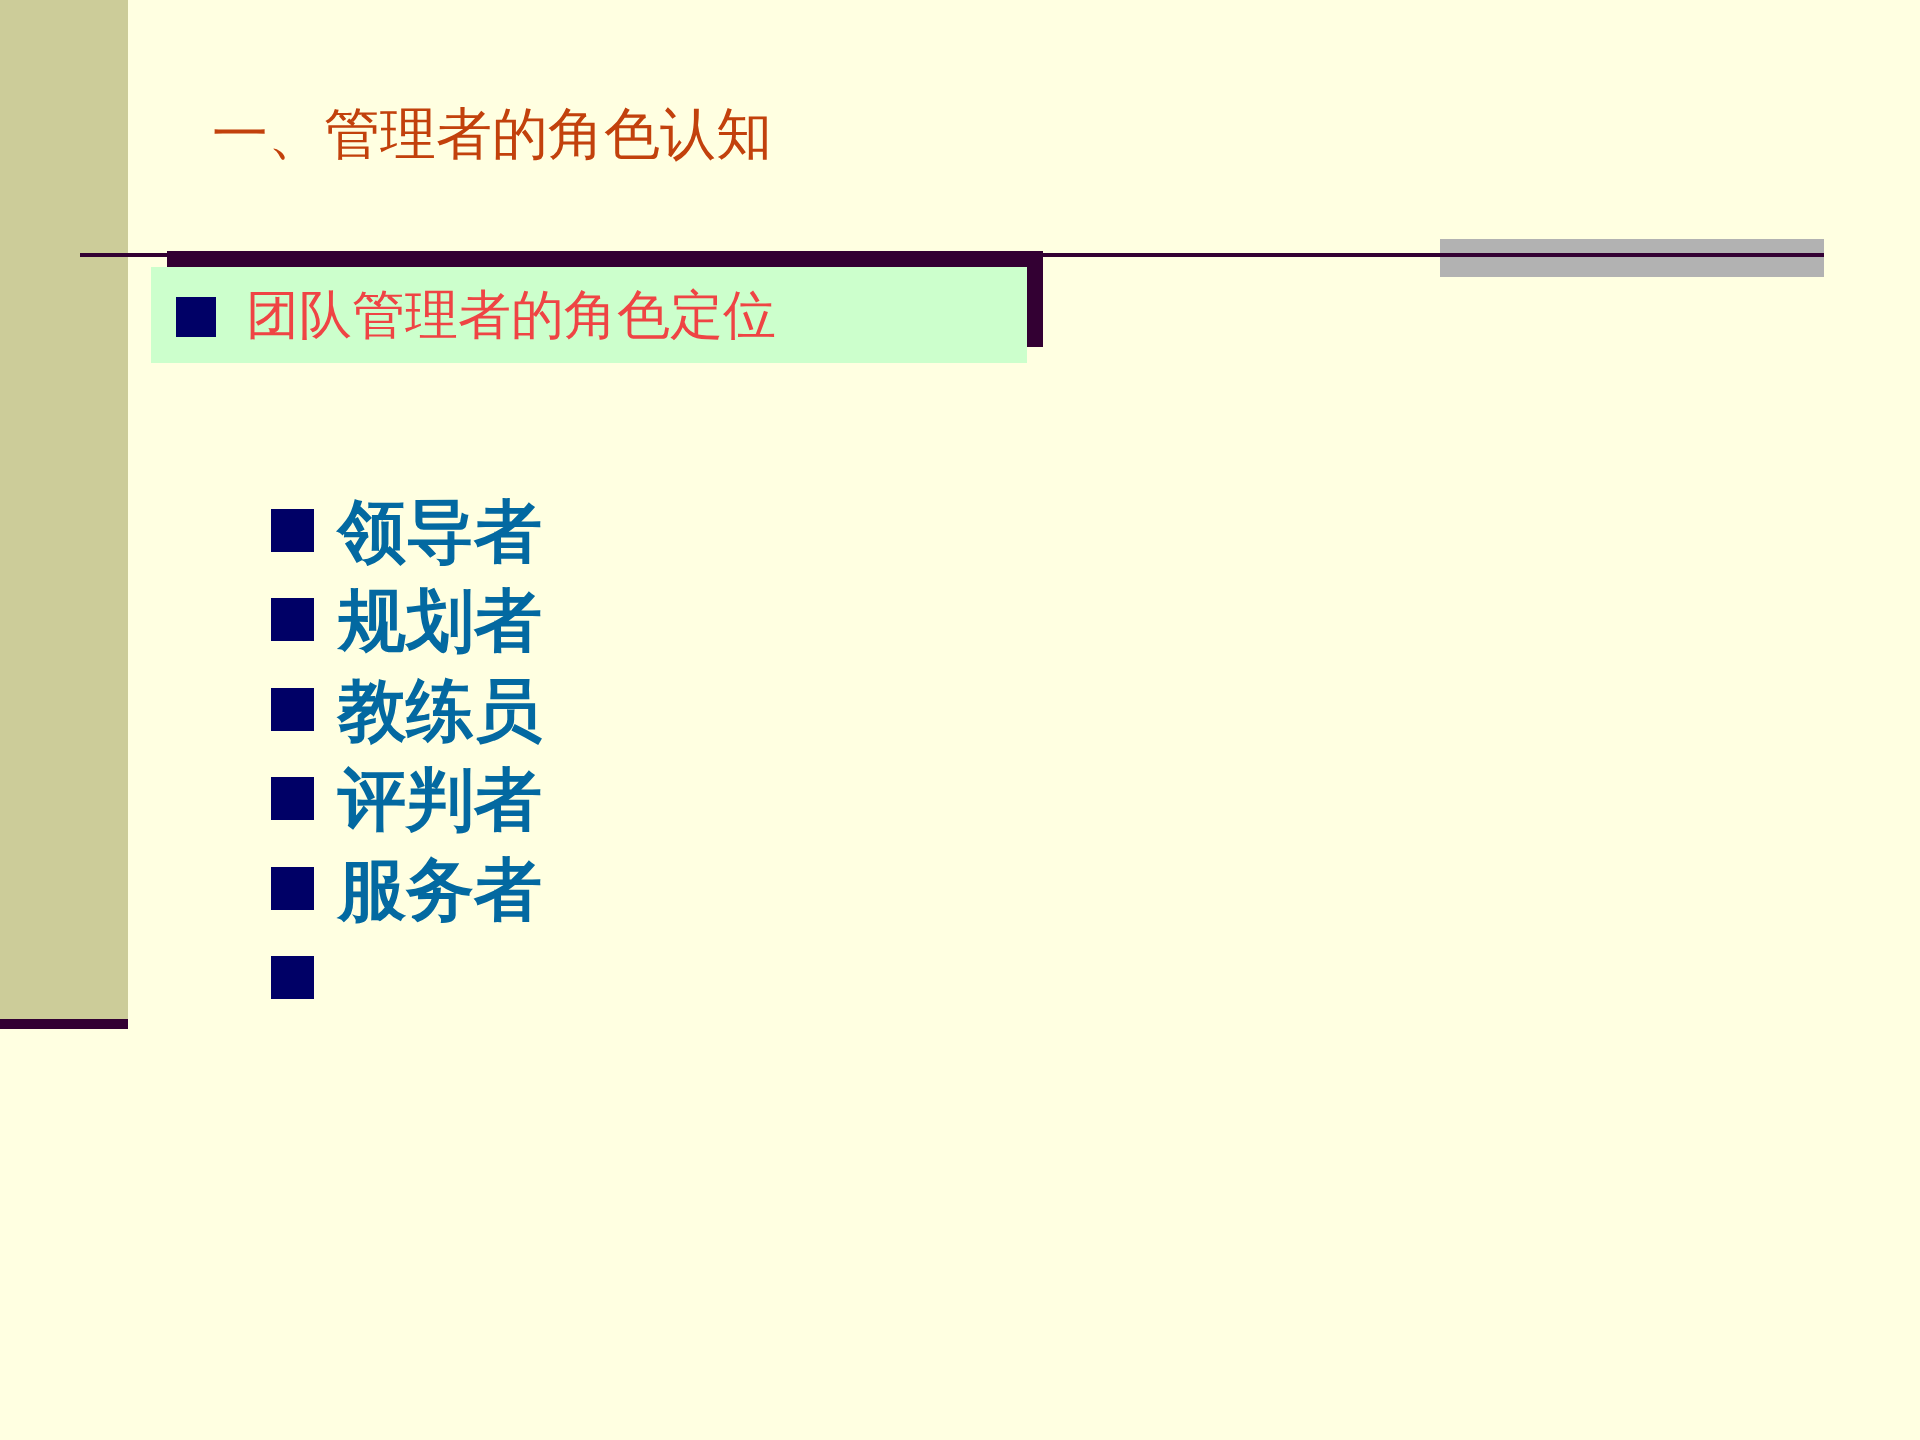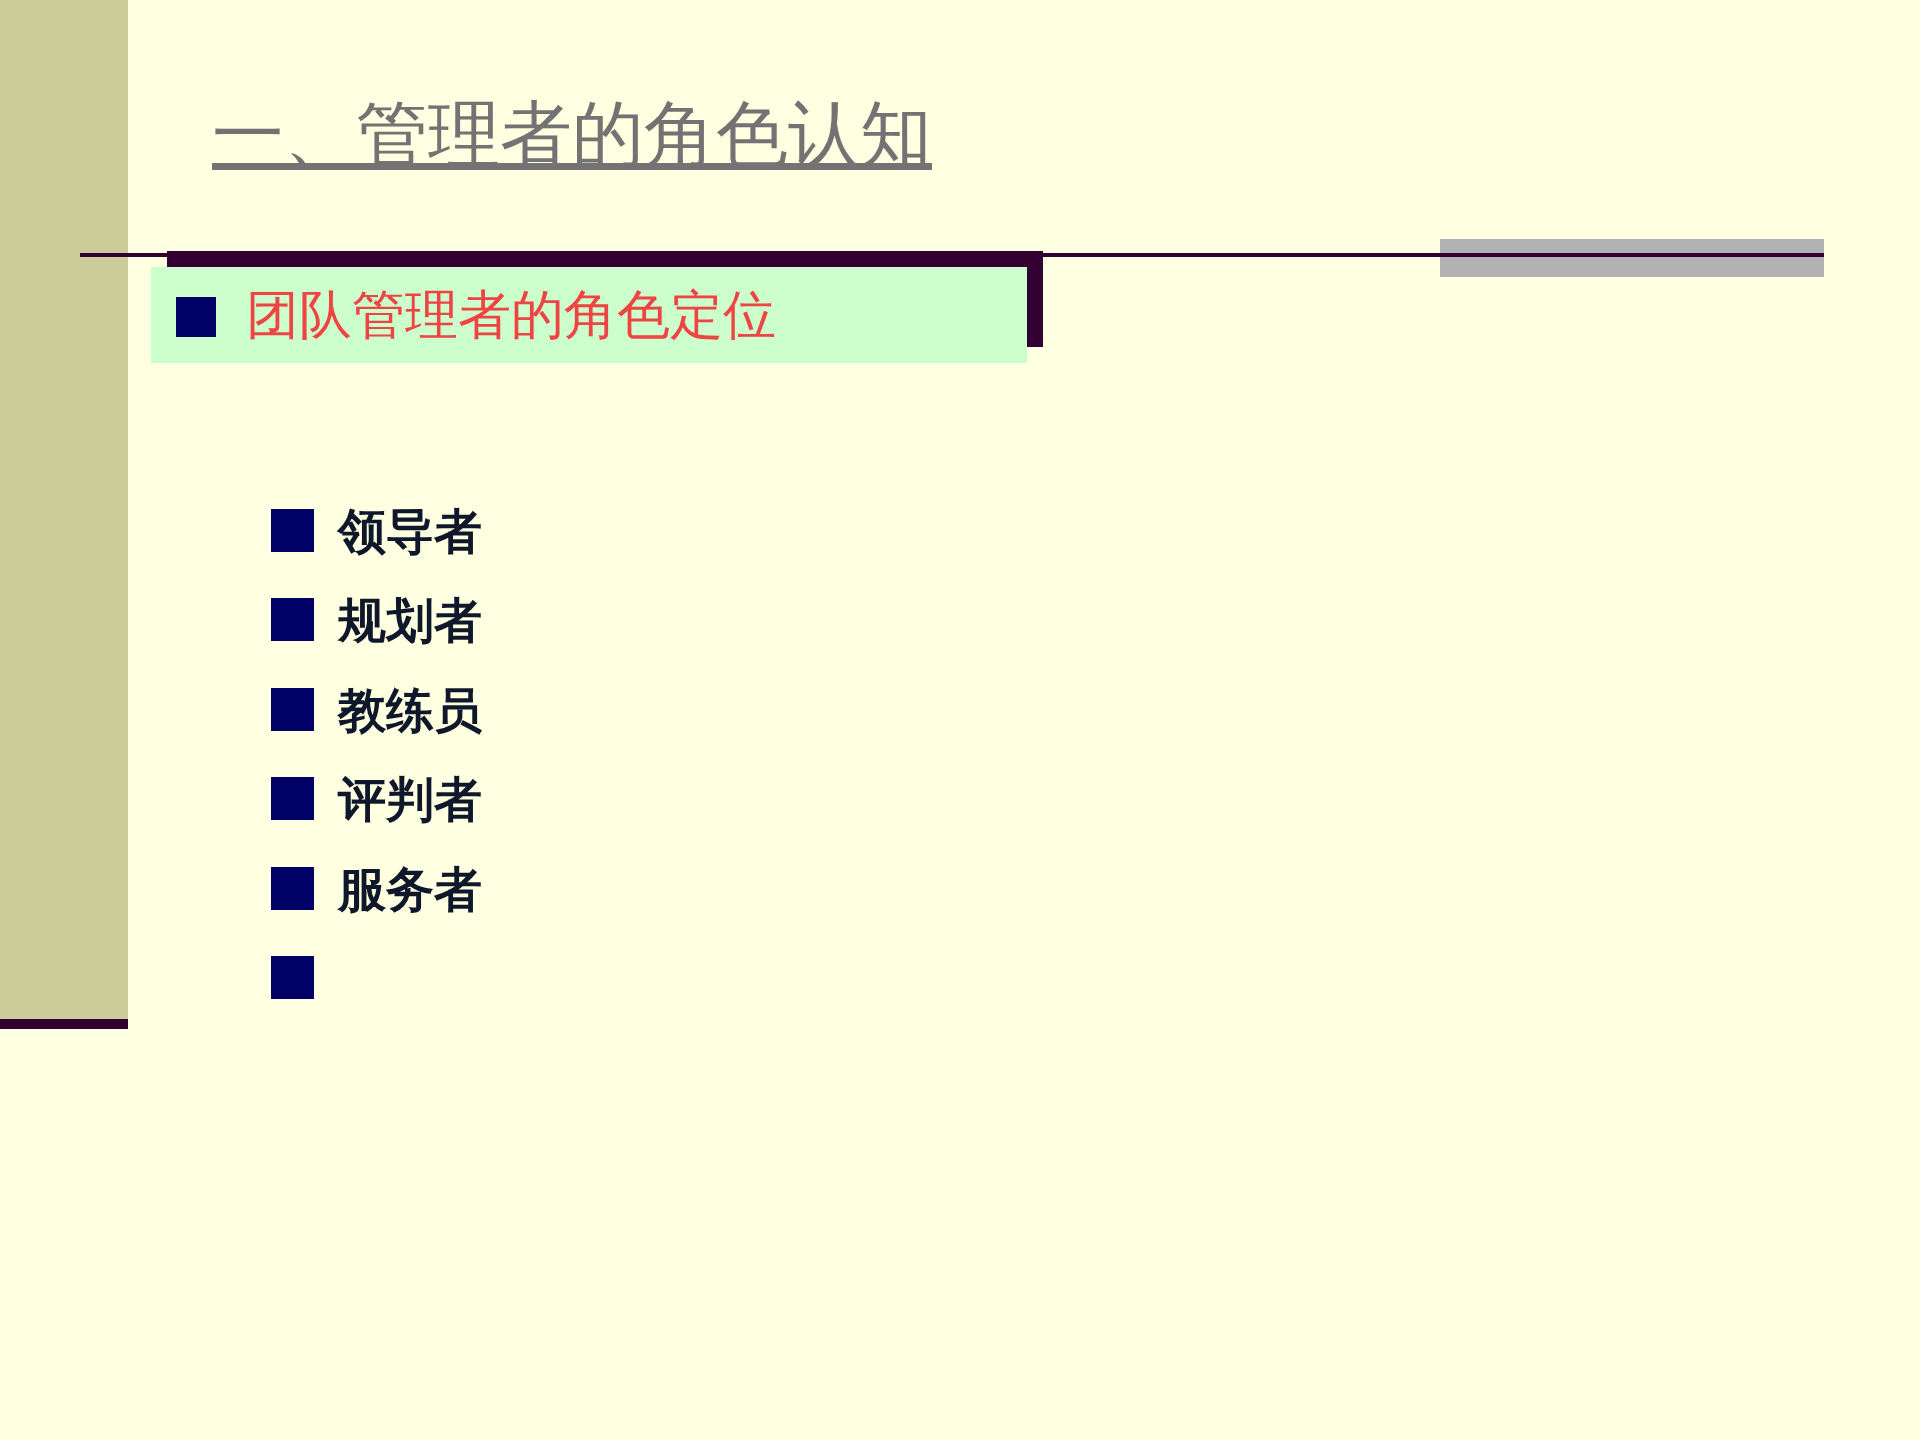--- a/index.html
+++ b/index.html
@@ -1,31 +1,31 @@
 <!DOCTYPE html>
 <html><head>
   <meta charset="utf-8">
   <style>
     html, body { margin:0; padding:0; }
     body { width:1920px; height:1440px; background:#ffffe1; position:relative; overflow:hidden;
       font-family: "DejaVu Serif", "Liberation Serif", serif; }
     .left-bar { position:absolute; left:0; top:0; width:128px; height:1019px; background:#cccc99; }
     .left-bar-foot { position:absolute; left:0; top:1019px; width:128px; height:10px; background:#330033; }
-    .title { position:absolute; left:212px; top:84px; font-size:72px; line-height:100px; color:#737373; white-space:nowrap; letter-spacing:0px;text-decoration:underline; }
+    .title { position:absolute; left:212px; top:84px; font-size:56px; line-height:100px; color:#c2410c; white-space:nowrap; letter-spacing:0px; }
     .rule-line { position:absolute; left:80px; top:253px; width:1744px; height:4px; background:#330033; }
     .gray-bar { position:absolute; left:1440px; top:239px; width:384px; height:38px; background:#b2b2b2; }
     .rule-line-over { position:absolute; left:1440px; top:253px; width:384px; height:4px; background:#330033; }
     .sub-shadow { position:absolute; left:167px; top:251px; width:876px; height:96px; background:#330033; }
     .sub-box { position:absolute; left:151px; top:267px; width:876px; height:96px; background:#ccffcc; }
     .sq { position:absolute; background:#000066; }
     .sub-bullet { left:176px; top:297px; width:40px; height:40px; }
     .sub-text { position:absolute; left:246px; top:270px; font-size:53px; line-height:90px; color:#ef4444; white-space:nowrap; }
     .list-item { position:absolute; left:0; height:90px; width:1000px; }
     .list-item .sq { left:271px; width:43px; height:43px; }
-    .list-item .txt { position:absolute; left:338px; font-size:48px; line-height:90px; color:#0f172a; white-space:nowrap; }
+    .list-item .txt { position:absolute; left:338px; font-size:68px; line-height:90px; color:#0369a1; white-space:nowrap; }
     .bold { font-weight:bold; }
   </style>
 </head>
 <body>
 
 <div class="left-bar"></div>
 <div class="left-bar-foot"></div>
 
 <div class="title">一、管理者的角色认知</div>
 

